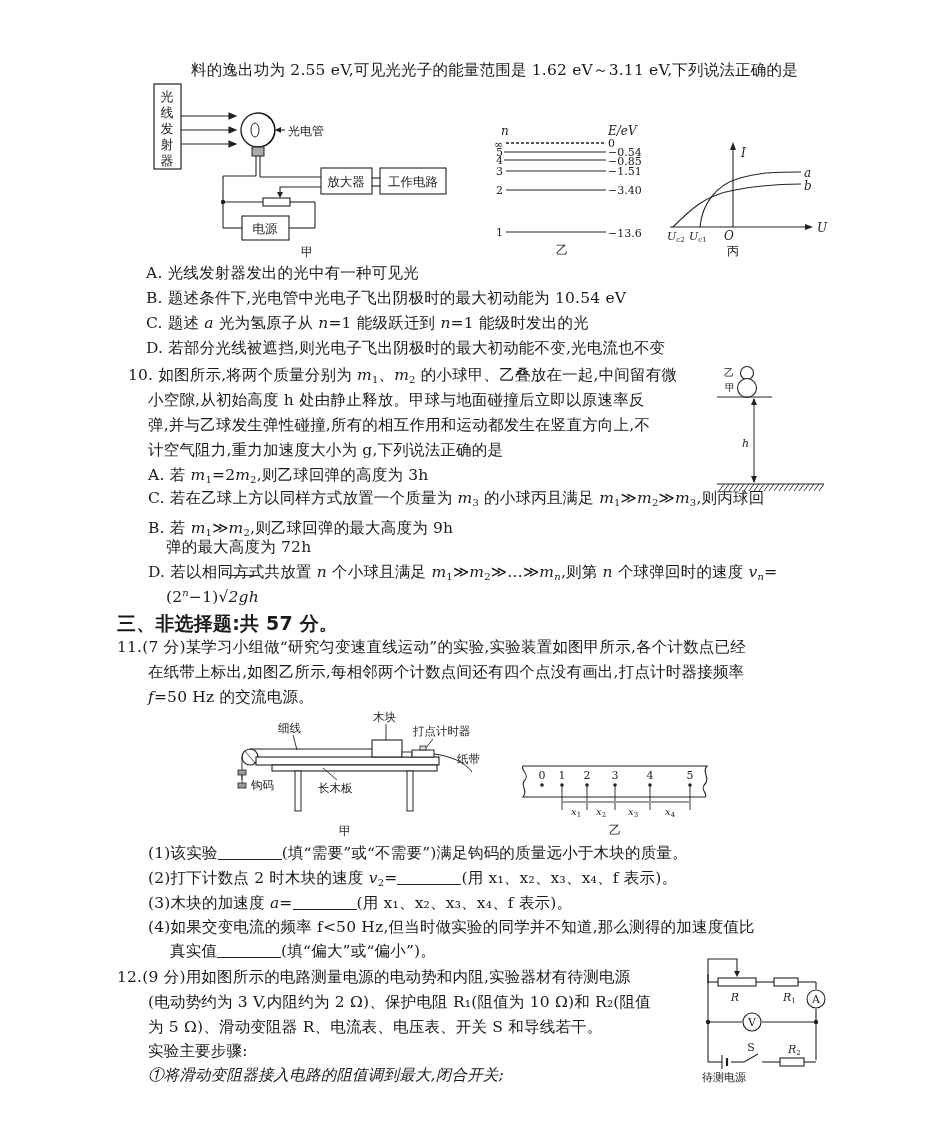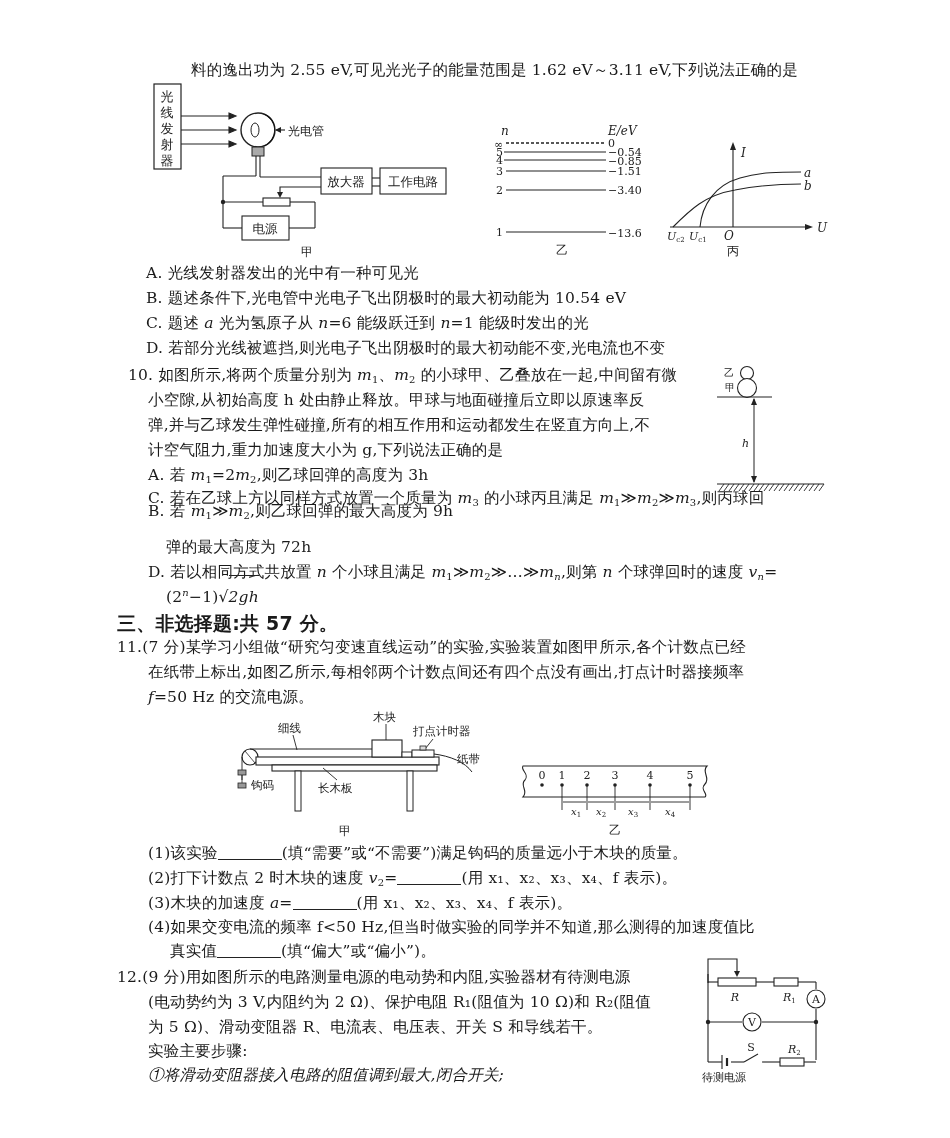--- a/index.html
+++ b/index.html
@@ -110,29 +110,29 @@
   <path d="M8,87 C25,70 40,55 70,50 C95,45 115,44 136,44" fill="none" stroke="#222" stroke-width="1.1"></path>
   <text x="139" y="37" font-size="12" font-style="italic">a</text>
   <text x="139" y="50" font-size="12" font-style="italic">b</text>
   <text x="2" y="100" font-size="11" font-style="italic"><tspan>U</tspan><tspan font-size="7" font-style="normal" dy="2">c2</tspan></text>
   <text x="24" y="100" font-size="11" font-style="italic"><tspan>U</tspan><tspan font-size="7" font-style="normal" dy="2">c1</tspan></text>
   <text x="68" y="115" font-size="12" text-anchor="middle">丙</text>
 </svg>
 
 <div class="line" style="left:146px; top:263px;">A. 光线发射器发出的光中有一种可见光</div>
 <div class="line" style="left:146px; top:288px;">B. 题述条件下,光电管中光电子飞出阴极时的最大初动能为 10.54 eV</div>
-<div class="line" style="left:146px; top:313px;"><span>C. 题述 </span><span class="it">a</span><span> 光为氢原子从 </span><span class="it">n</span><span>=6 能级跃迁到 </span><span class="it">n</span><span>=1 能级时发出的光</span></div>
+<div class="line" style="left:146px; top:313px;"><span>C. 题述 </span><span class="it">a</span><span> 光为氢原子从 </span><span class="it">n</span><span>=1 能级跃迁到 </span><span class="it">n</span><span>=1 能级时发出的光</span></div>
 <div class="line" style="left:146px; top:338px;">D. 若部分光线被遮挡,则光电子飞出阴极时的最大初动能不变,光电流也不变</div>
 
 <div class="line" style="left:128px; top:365px;"><span>10. 如图所示,将两个质量分别为 </span><span class="it">m</span><sub>1</sub>、<span class="it">m</span><sub>2</sub><span> 的小球甲、乙叠放在一起,中间留有微</span></div>
 <div class="line" style="left:148px; top:390px;">小空隙,从初始高度 h 处由静止释放。甲球与地面碰撞后立即以原速率反</div>
 <div class="line" style="left:148px; top:415px;">弹,并与乙球发生弹性碰撞,所有的相互作用和运动都发生在竖直方向上,不</div>
 <div class="line" style="left:148px; top:440px;">计空气阻力,重力加速度大小为 g,下列说法正确的是</div>
 <div class="line" style="left:148px; top:465px;"><span>A. 若 </span><span class="it">m</span><sub>1</sub>=2<span class="it">m</span><sub>2</sub><span>,则乙球回弹的高度为 3h</span></div>
-<div class="line" style="left:148px; top:501px;"><span>B. 若 </span><span class="it">m</span><sub>1</sub>≫<span class="it">m</span><sub>2</sub><span>,则乙球回弹的最大高度为 9h</span></div>
+<div class="line" style="left:148px; top:518px;"><span>B. 若 </span><span class="it">m</span><sub>1</sub>≫<span class="it">m</span><sub>2</sub><span>,则乙球回弹的最大高度为 9h</span></div>
 <div class="line" style="left:148px; top:488px;"><span>C. 若在乙球上方以同样方式放置一个质量为 </span><span class="it">m</span><sub>3</sub><span> 的小球丙且满足 </span><span class="it">m</span><sub>1</sub>≫<span class="it">m</span><sub>2</sub>≫<span class="it">m</span><sub>3</sub><span>,则丙球回</span></div>
 <div class="line" style="left:166px; top:537px;">弹的最大高度为 72h</div>
 <div class="line" style="left:148px; top:562px;"><span>D. 若以相同方式共放置 </span><span class="it">n</span><span> 个小球且满足 </span><span class="it">m</span><sub>1</sub>≫<span class="it">m</span><sub>2</sub>≫…≫<span class="it">m</span><sub class="it">n</sub><span>,则第 </span><span class="it">n</span><span> 个球弹回时的速度 </span><span class="it">v</span><sub class="it">n</sub>=</div>
 <div class="line" style="left:166px; top:587px;"><span>(2</span><sup class="it">n</sup><span>−1)√</span><span class="sqrt it">2gh</span></div>
 
 <svg style="left:712px; top:365px;" width="115" height="130" viewBox="0 0 115 130">
   <circle cx="35" cy="8" r="6.5" fill="#fff" stroke="#222" stroke-width="1.1"></circle>
   <circle cx="35" cy="23" r="9.5" fill="#fff" stroke="#222" stroke-width="1.1"></circle>
   <text x="22" y="11" font-size="10" text-anchor="end">乙</text>
   <text x="23" y="26" font-size="10" text-anchor="end">甲</text>

